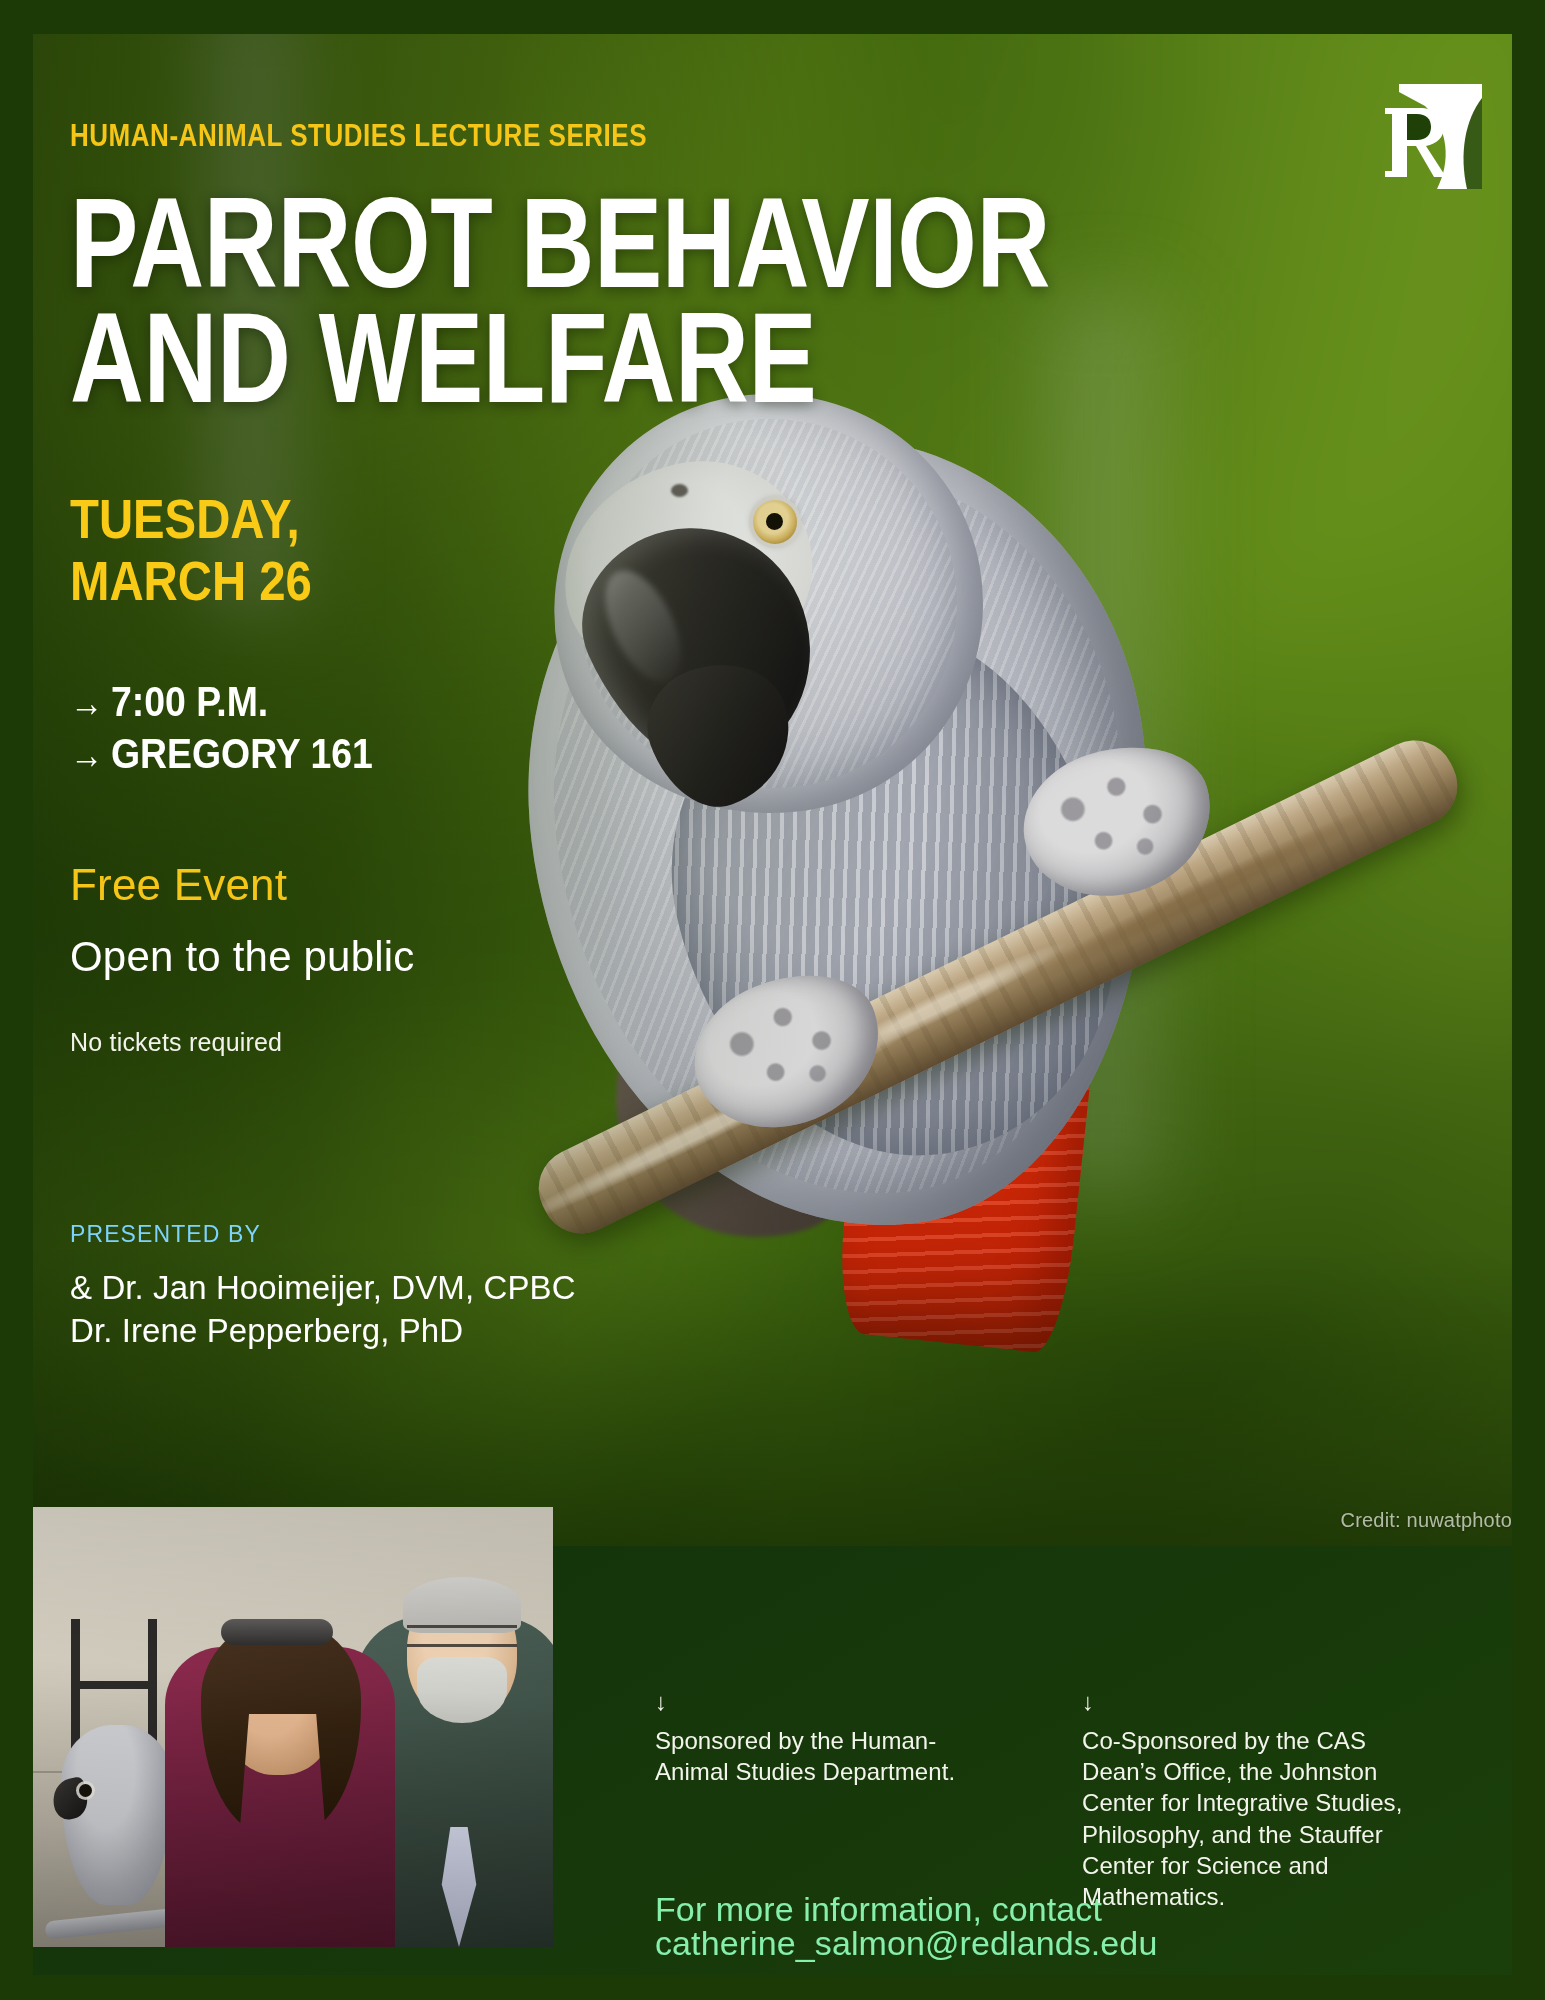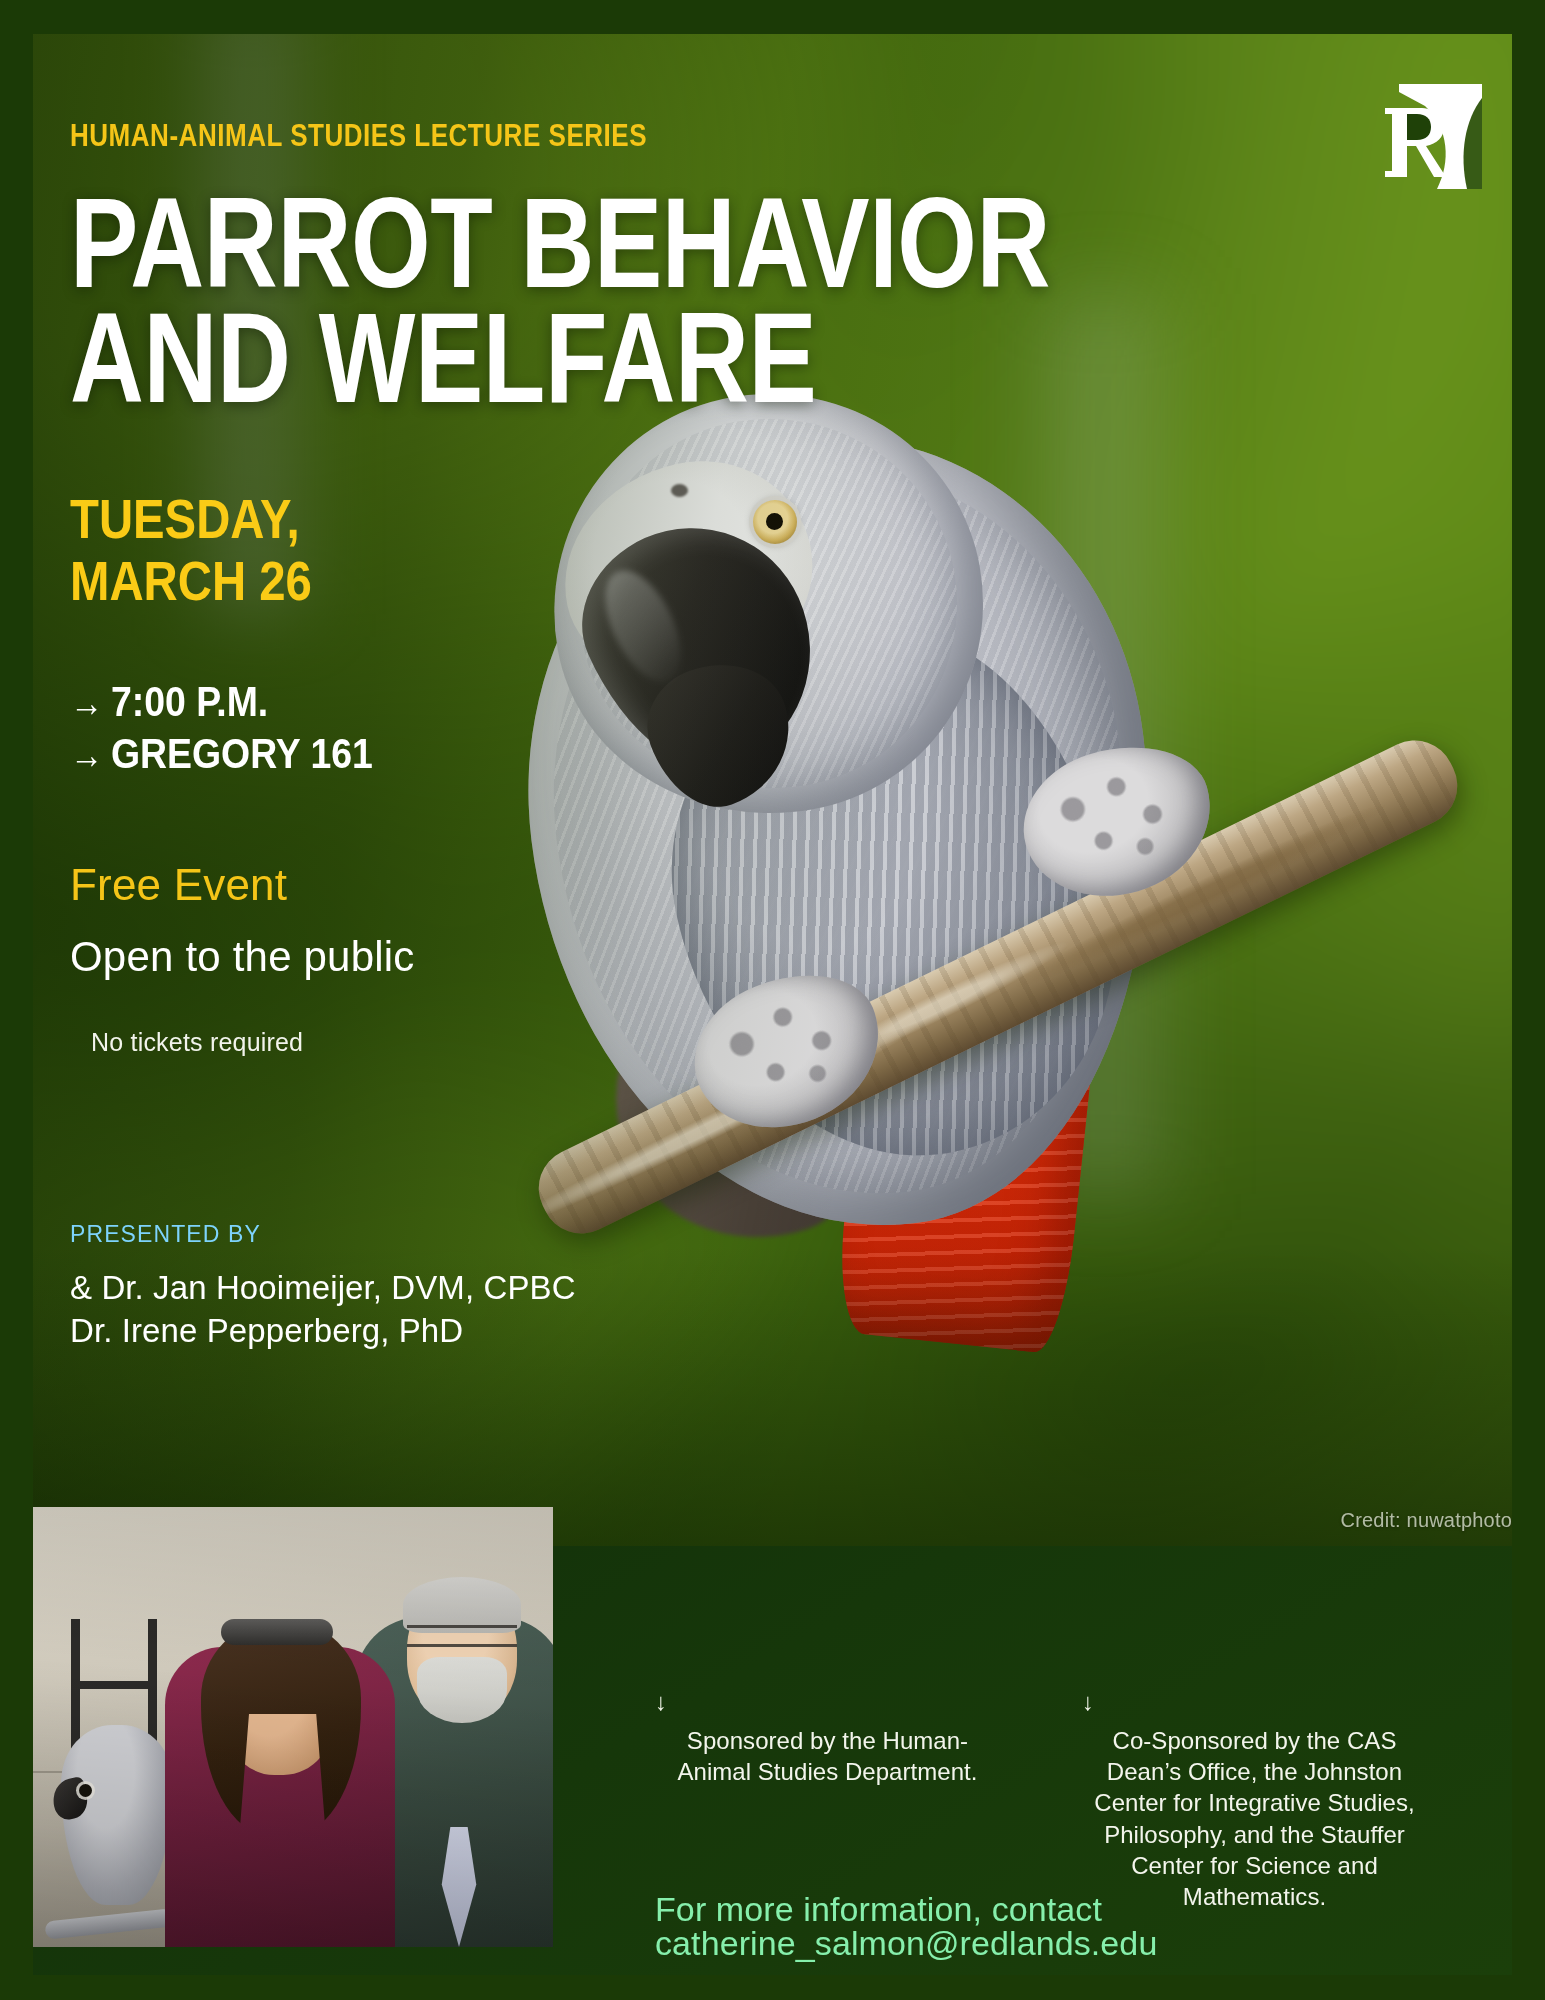--- a/index.html
+++ b/index.html
@@ -338,21 +338,20 @@
     line-height: 1;
     letter-spacing: .2px;
   }
   .notickets {
     margin-top: 52px;
     color: #f2f4ec;
     font-size: 25px;
     font-weight: 400;
     line-height: 1;
     letter-spacing: .2px;
-    margin-left: 21px;
   }
 
   .presented-label {
     margin-top: 168px;
     color: #7dd3fc;
     font-size: 23px;
     font-weight: 400;
     letter-spacing: 1.1px;
     line-height: 1;
   }
@@ -508,21 +507,20 @@
     color: #f0f3e8;
     font-size: 24px;
     line-height: 1;
     margin-bottom: 11px;
   }
   .sp-text {
     color: #f3f5ec;
     font-size: 24px;
     line-height: 1.30;
     letter-spacing: .05px;
-    text-align: center;
   }
 
   .contact {
     position: absolute;
     left: 655px;
     top: 1892px;
     color: #86efac;
     font-size: 34px;
     line-height: 1;
     letter-spacing: .1px;

